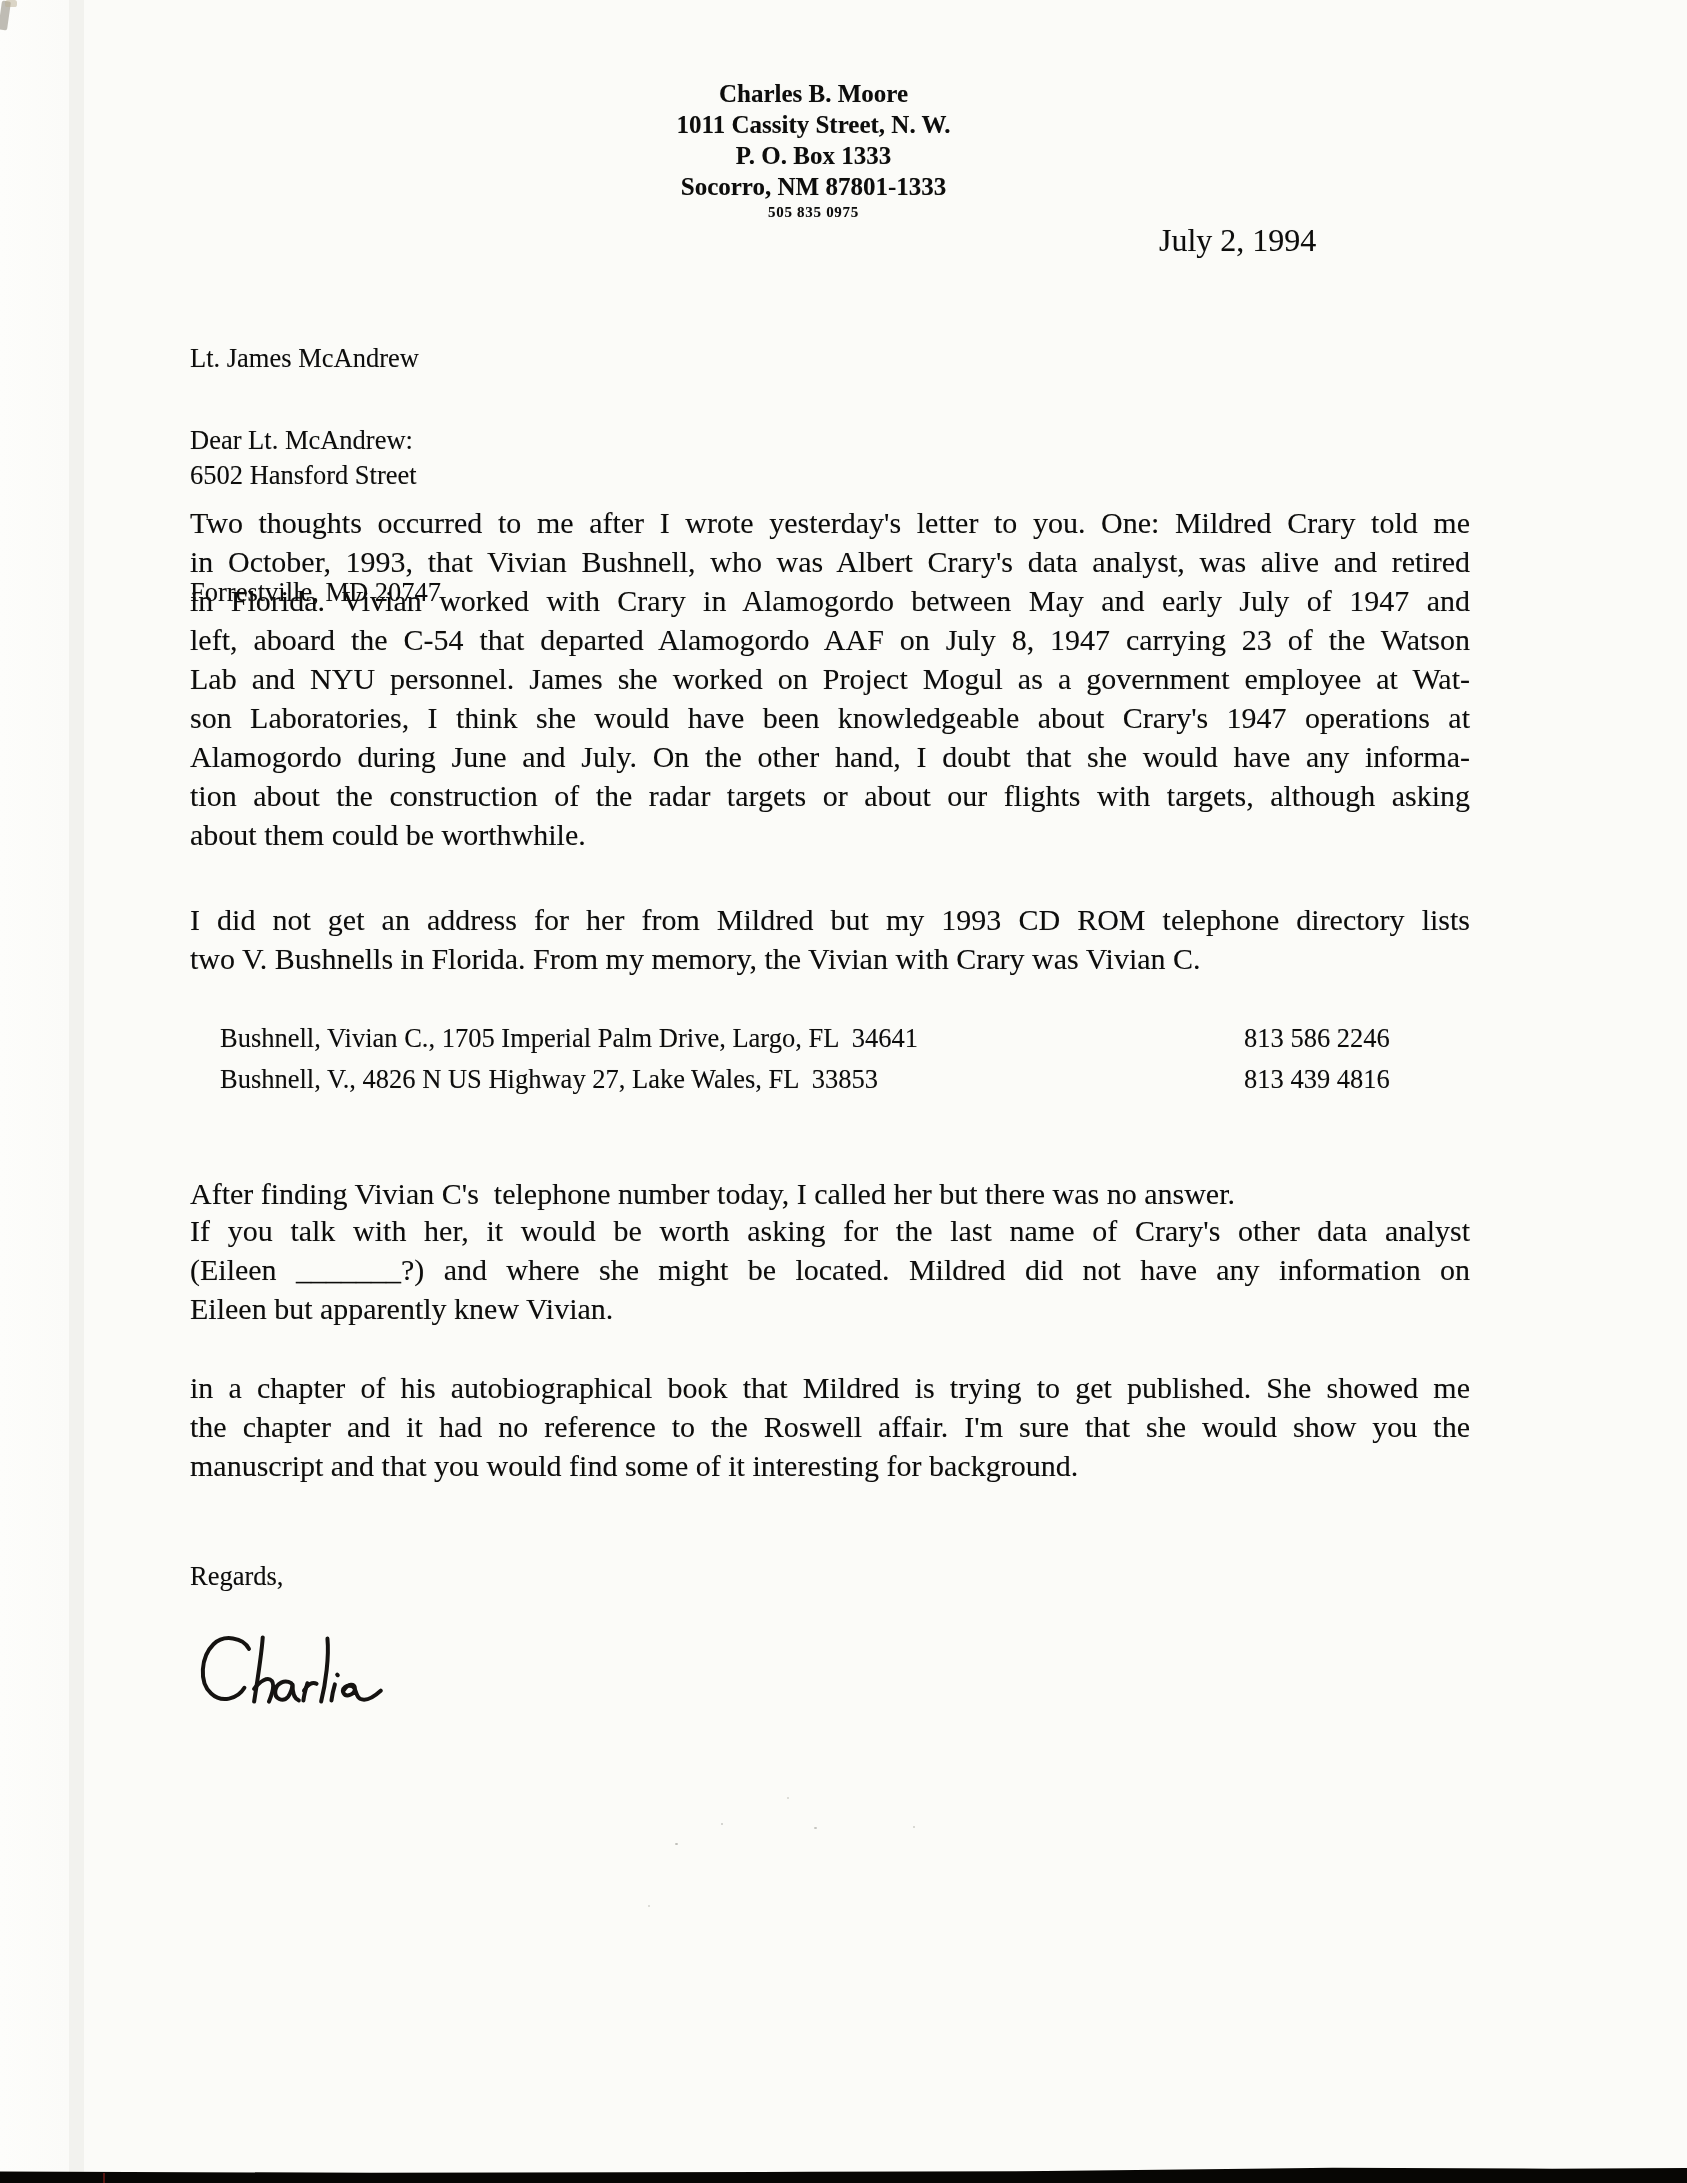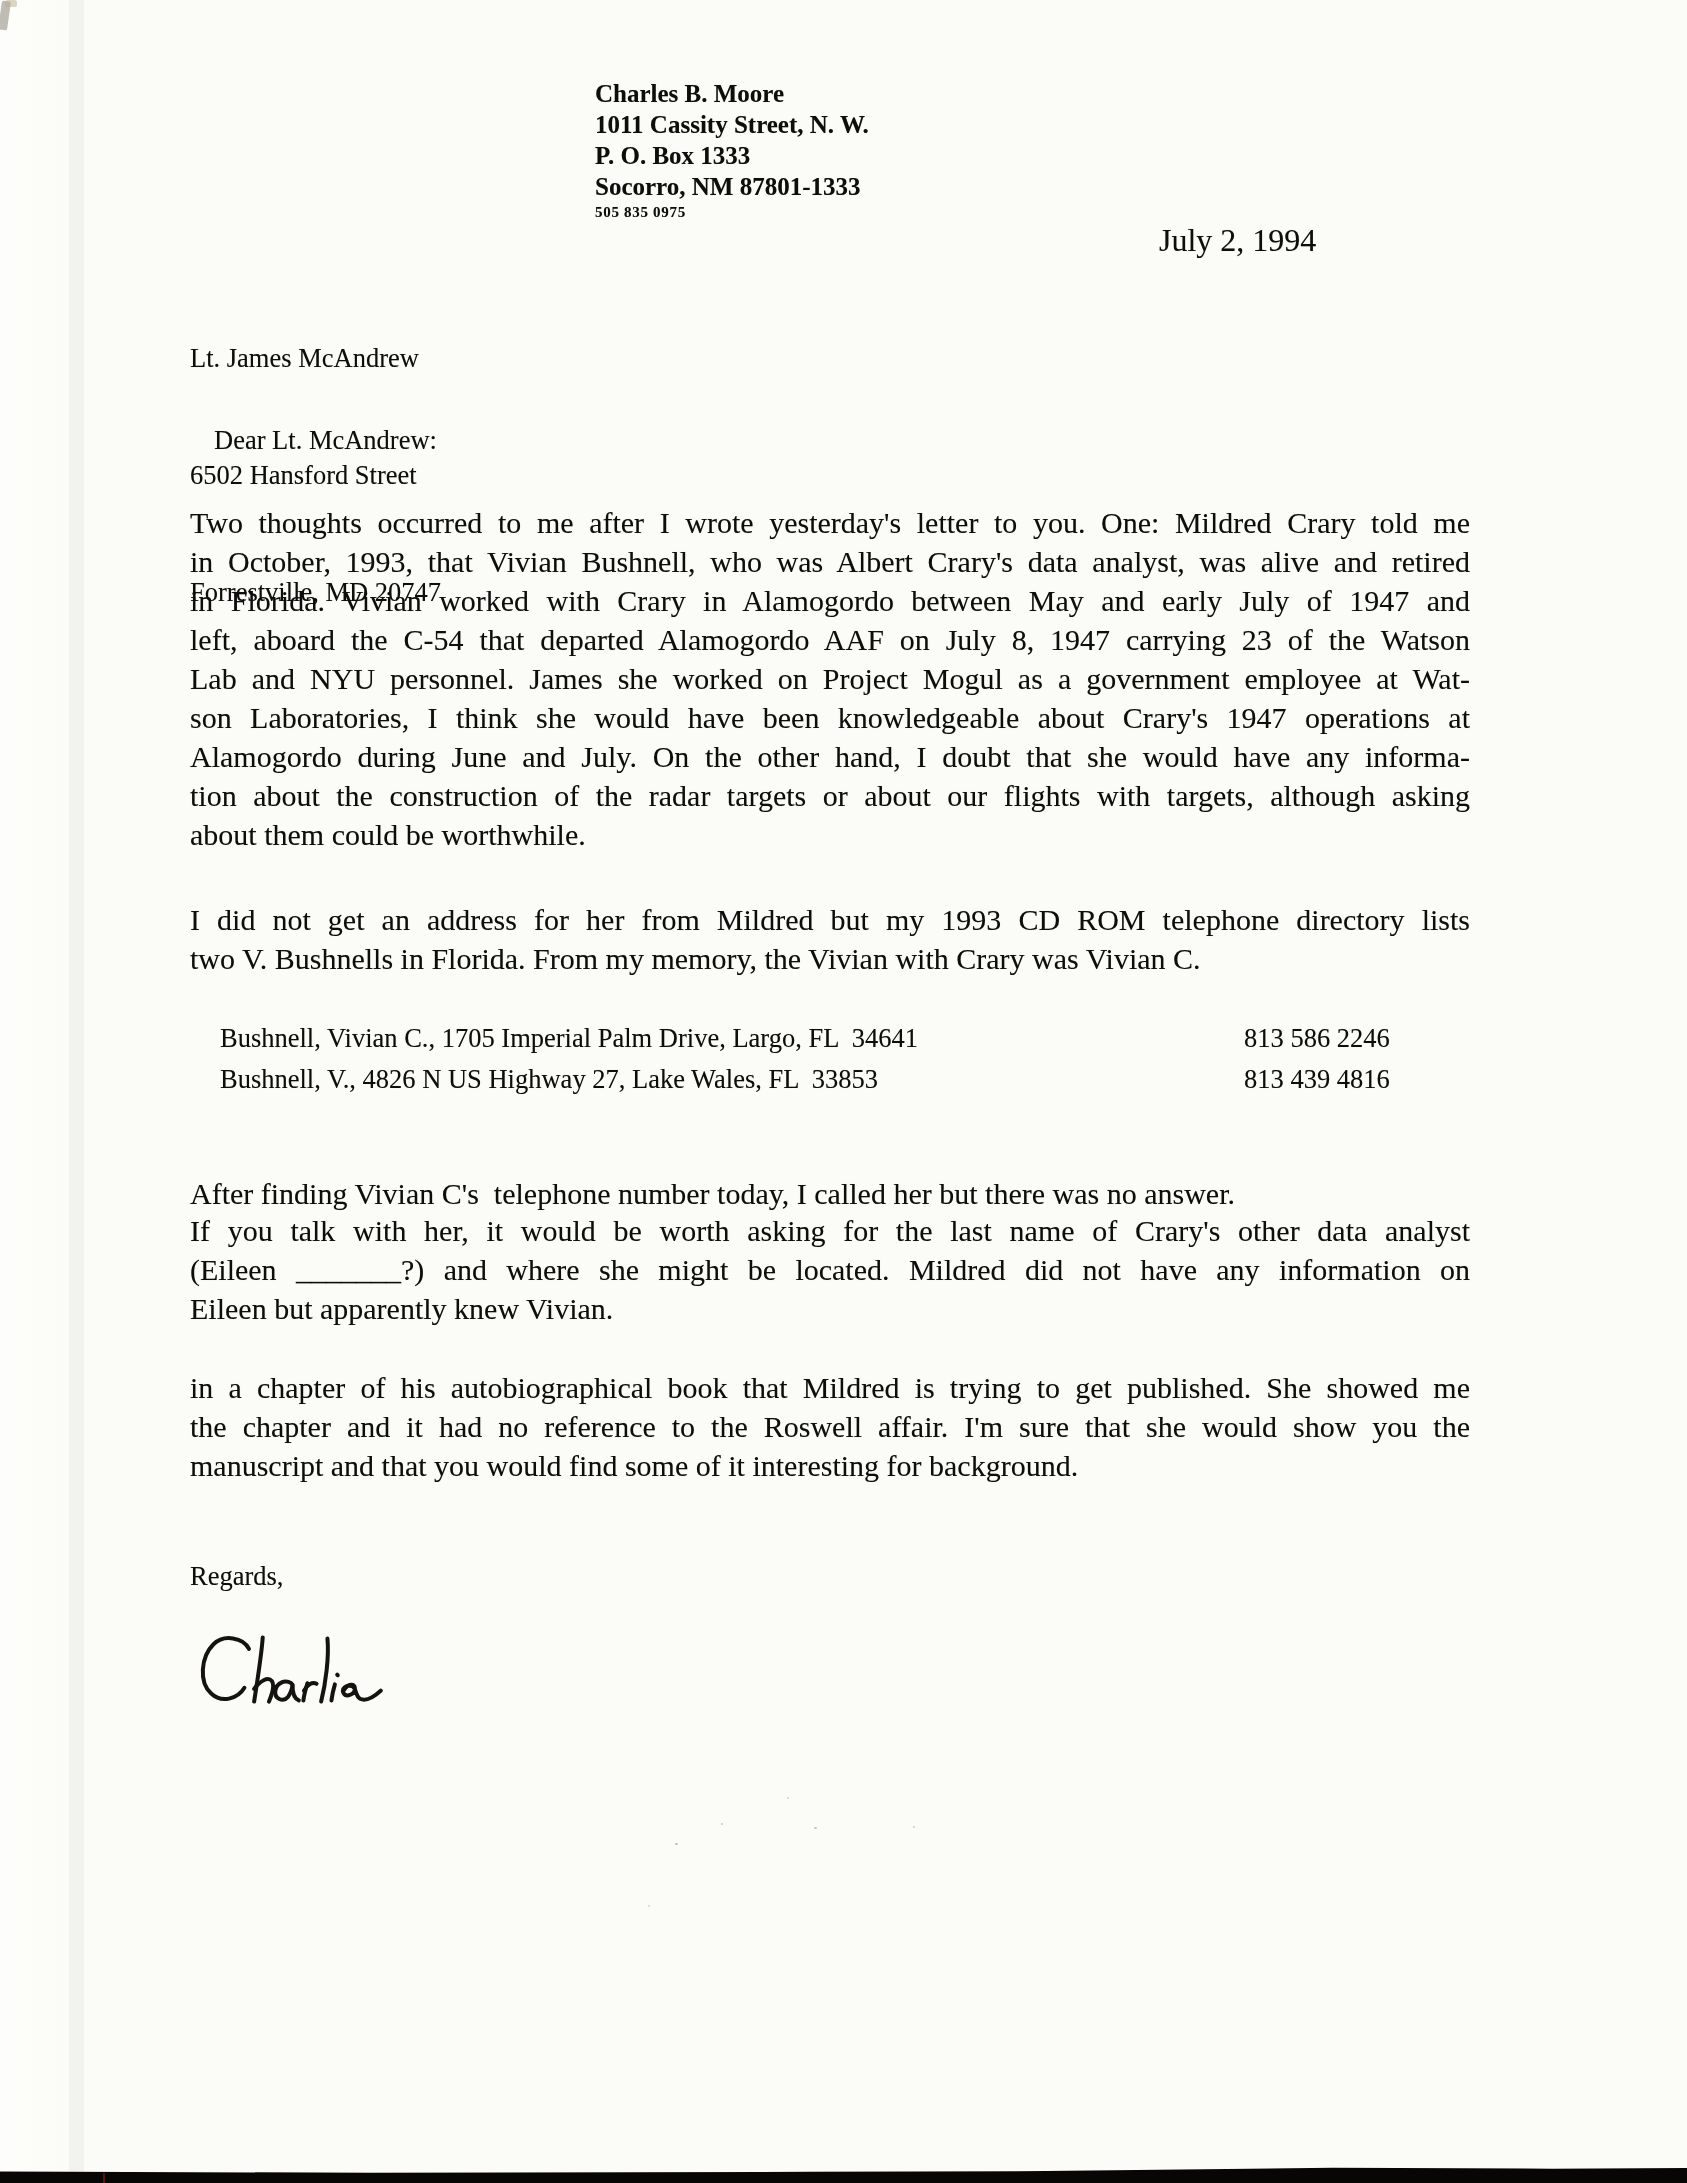--- a/index.html
+++ b/index.html
@@ -11,29 +11,29 @@
     color:#0d0d0c;
     overflow:hidden;
     -webkit-font-smoothing:antialiased;
   }
   .page{position:absolute;inset:0;background:linear-gradient(90deg,#fdfdfb 0%,#fbfbf8 4%,#fbfbf8 100%);}
   .txt{text-shadow:0 0 0.7px rgba(10,10,10,0.28);}
 
   
   .letterhead{
     position:absolute;left:595px;top:78px;width:437px;
-    text-align:left;font-weight:bold;
+    text-align:center;font-weight:bold;
     font-size:25px;line-height:31px;
   }
   .letterhead .small{font-size:15px;line-height:20px;letter-spacing:0.7px;}
 
   .date{position:absolute;left:1159px;top:222px;font-size:32px;}
 
   .recipient{position:absolute;left:190px;top:261px;font-size:26.5px;line-height:39px;white-space:pre;}
-  .salutation{position:absolute;left:190px;top:425px;font-size:26.5px;margin-left:24px;}
+  .salutation{position:absolute;left:190px;top:425px;font-size:26.5px;}
 
   
   .para{position:absolute;left:190px;width:1280px;font-size:30px;line-height:39px;}
   .para .ln{white-space:pre-wrap;}
   .para .j{white-space:normal;text-align:justify;text-align-last:justify;}
   .p1{top:503px;} .p2{top:900px;} .p3{top:1134px;margin-top:40px;} .p4{top:1211px;} .p5{top:1368px;}
 
   
   .directory{position:absolute;left:190px;top:1018px;width:1280px;font-size:26.5px;line-height:41px;font-family:Liberation Serif, serif;}
   .dir-row{position:relative;height:41px;}

